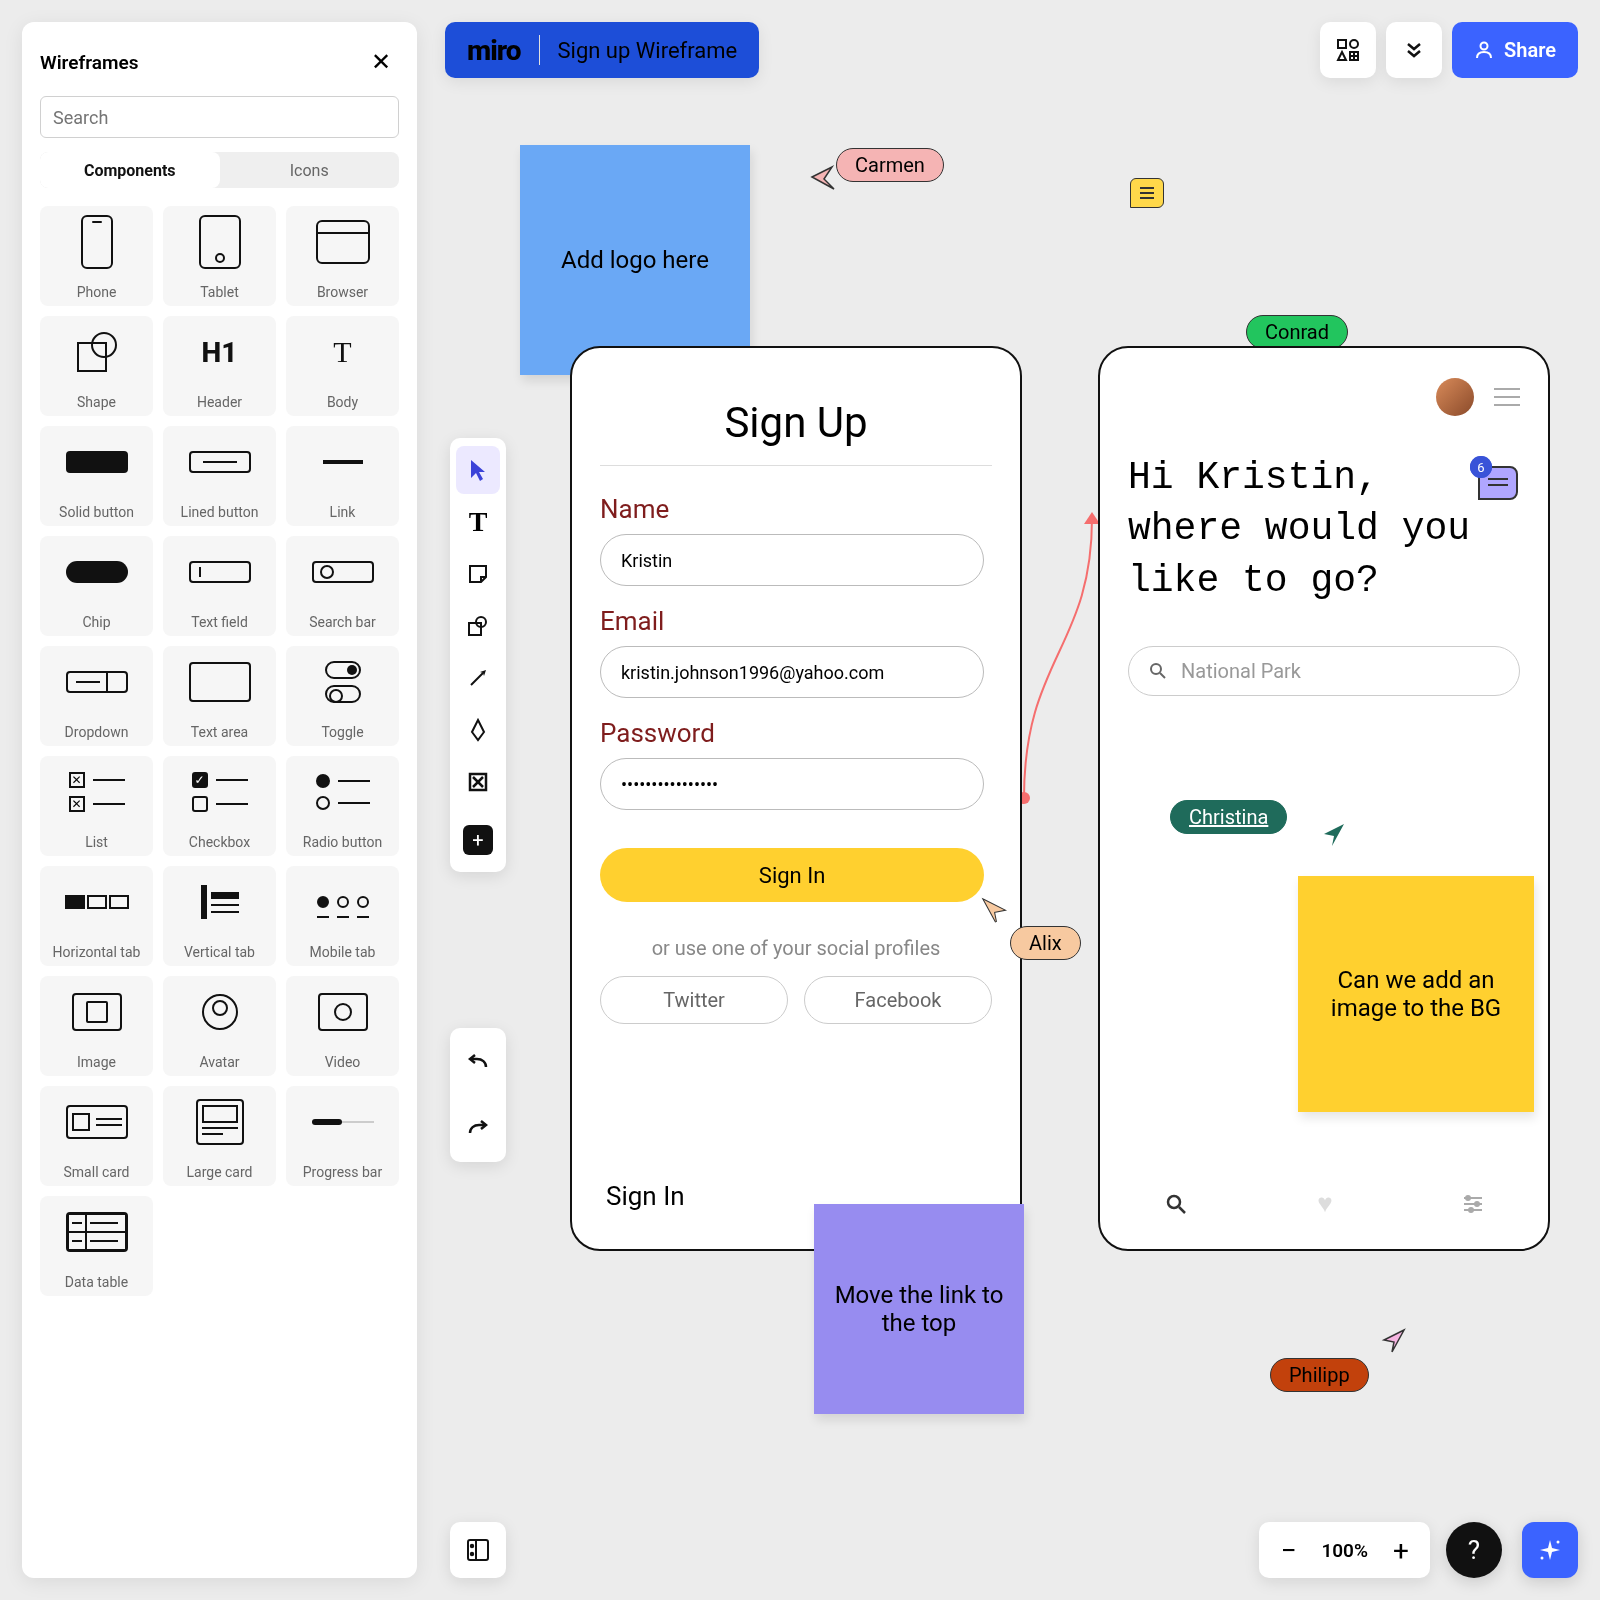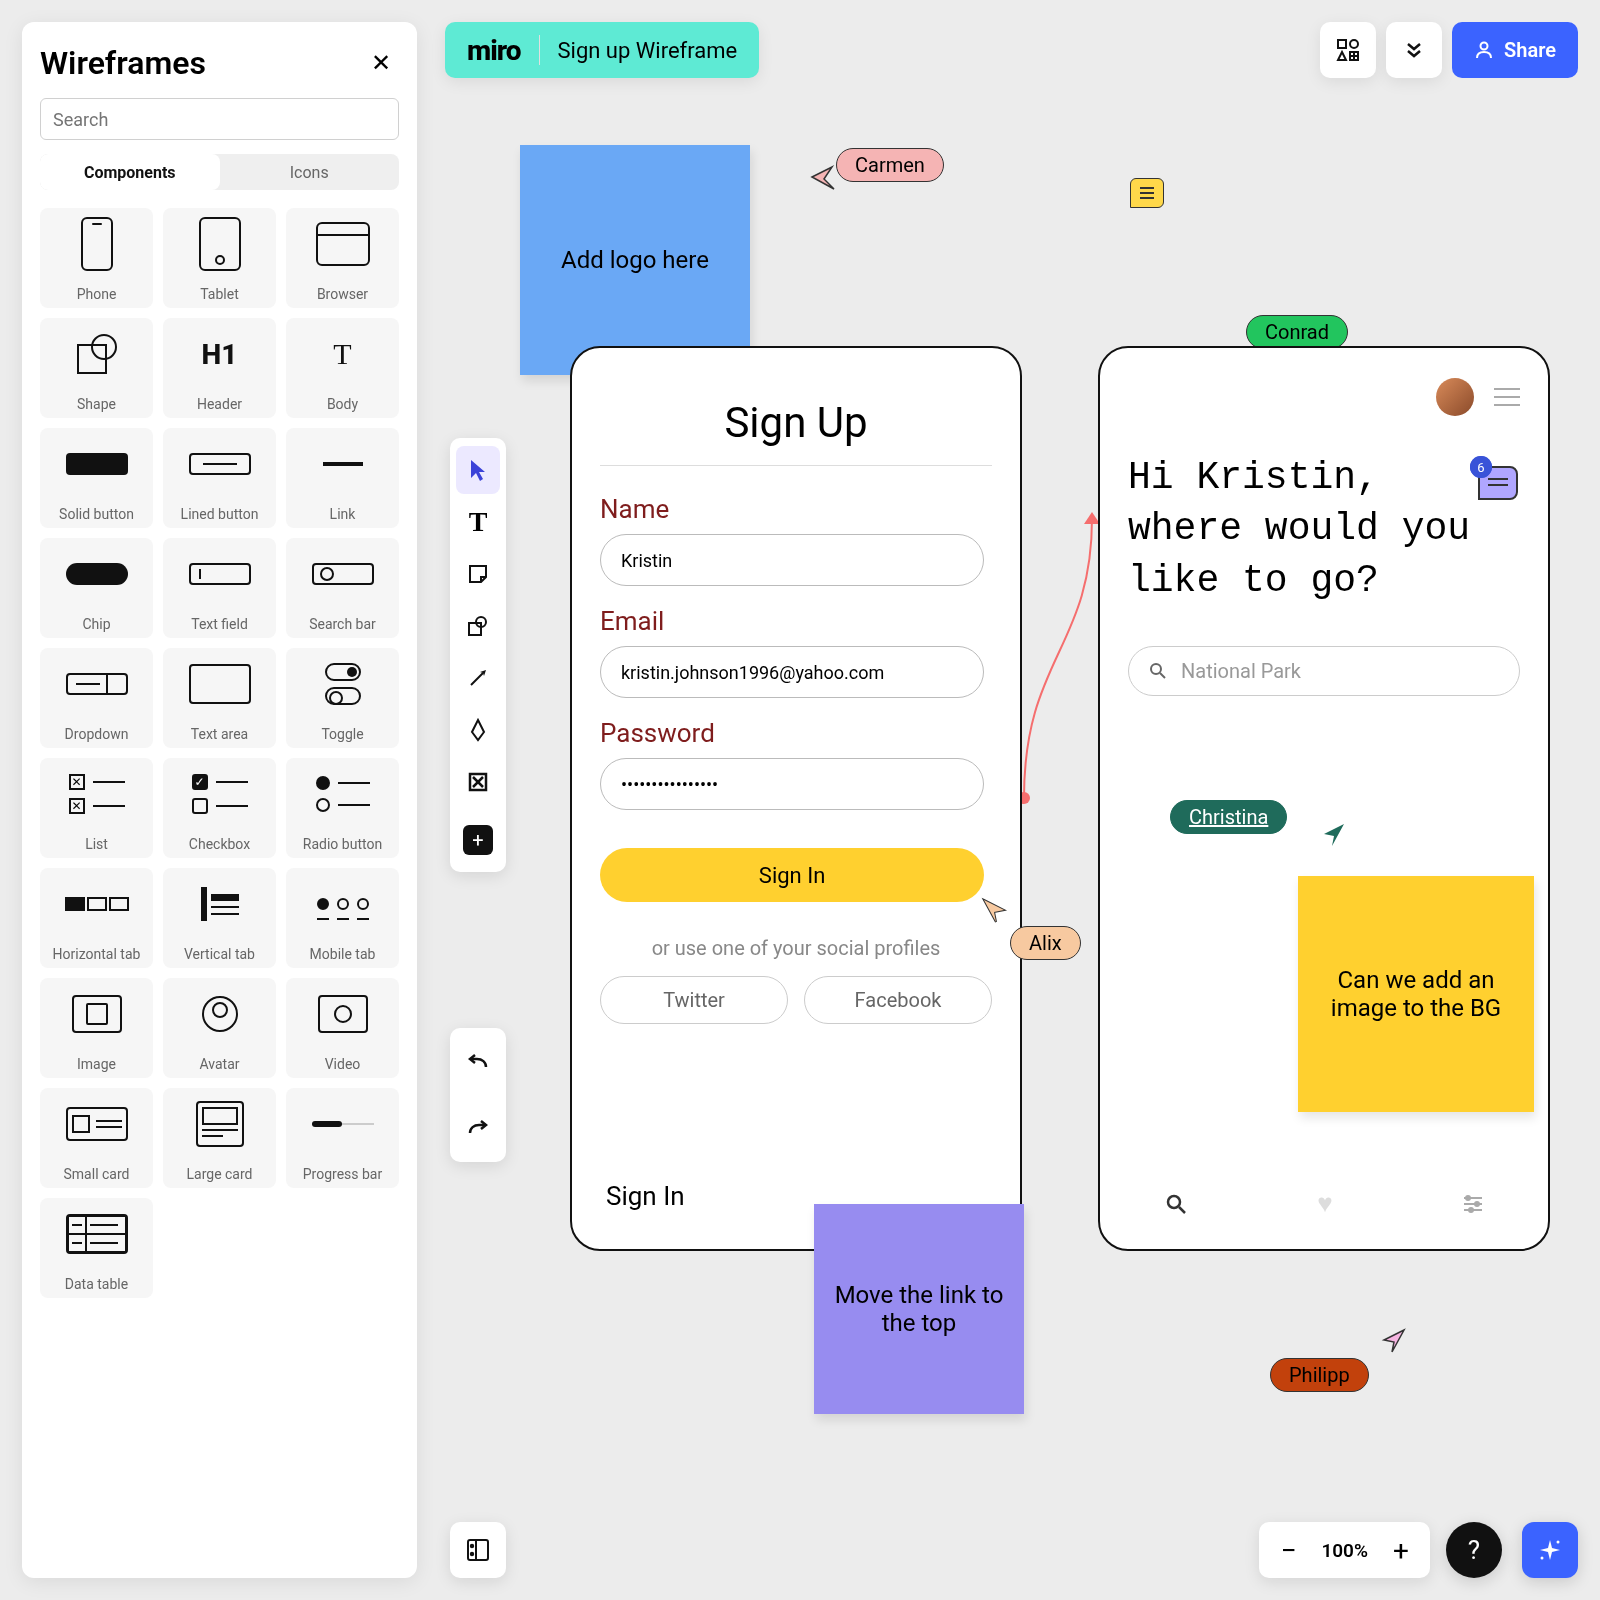--- a/index.html
+++ b/index.html
@@ -16,21 +16,21 @@
   *{box-sizing:border-box;font-family:-apple-system,BlinkMacSystemFont,"Segoe UI",Roboto,Helvetica,Arial,sans-serif;}
   body{margin:0;width:1600px;height:1600px;background:var(--bg);position:relative;overflow:hidden;}
 
   
   .side-panel{
     position:absolute;left:22px;top:22px;width:395px;height:1556px;
     background:var(--panel);border-radius:12px;box-shadow:0 4px 20px rgba(0,0,0,.08);
     padding:22px 18px;display:flex;flex-direction:column;
   }
   .panel-header{display:flex;align-items:center;justify-content:space-between;margin-bottom:16px;}
-  .panel-title{font-size:32px;font-weight:600;}
+  .panel-title{font-size:19px;font-weight:600;}
   .close-x{font-size:24px;cursor:pointer;padding:4px 8px;}
   .search-box{width:100%;height:42px;border:1px solid #d0d0d0;border-radius:6px;padding:0 12px;font-size:18px;color:#444;margin-bottom:14px;}
   .tab-row{display:flex;background:#efefef;border-radius:8px;height:36px;margin-bottom:18px;overflow:hidden;}
   .tab{flex:1;display:flex;align-items:center;justify-content:center;font-size:16px;color:#666;cursor:pointer;}
   .tab.active{background:#fff;font-weight:700;color:#111;border-radius:8px;}
   .grid{display:grid;grid-template-columns:repeat(3,1fr);gap:10px;overflow:auto;}
   .tile{background:#f6f6f6;border-radius:8px;height:100px;display:flex;flex-direction:column;align-items:center;justify-content:center;gap:6px;cursor:pointer;}
   .tile .glyph{flex:1;display:flex;align-items:center;justify-content:center;width:100%;}
   .tile .lbl{font-size:14px;color:#666;padding-bottom:6px;}
 
@@ -103,21 +103,21 @@
   .ph-smallcard .ls div{height:2px;background:#111;}
   .ph-largecard{width:48px;height:46px;border:2.5px solid #111;border-radius:4px;padding:4px;display:flex;flex-direction:column;gap:4px;}
   .ph-largecard .img{height:18px;border:2px solid #111;}
   .ph-largecard .l{height:2px;background:#111;}
   .ph-progress{width:62px;position:relative;}
   .ph-progress:before{content:"";display:block;width:62px;height:2px;background:#ccc;}
   .ph-progress:after{content:"";position:absolute;left:0;top:-2px;width:30px;height:6px;background:#111;border-radius:3px;}
   .ph-datatable{width:62px;height:40px;border:2.5px solid #111;border-radius:4px;display:grid;grid-template-columns:18px 1fr;grid-template-rows:1fr 1fr;}
   .ph-datatable div{border:1px solid #111;display:flex;align-items:center;justify-content:flex-start;padding-left:3px;}
   .ph-datatable div:after{content:"";width:80%;height:2px;background:#111;}
-  .doc-chip{background:#5eead4;border-radius:10px;height:56px;display:flex;align-items:center;padding:0 22px;box-shadow:0 4px 16px rgba(0,0,0,.08);gap:18px;}
+  .doc-chip{background:#1d4ed8;border-radius:10px;height:56px;display:flex;align-items:center;padding:0 22px;box-shadow:0 4px 16px rgba(0,0,0,.08);gap:18px;}
   .logo{font-weight:800;font-size:28px;letter-spacing:-1px;}
   .divider-v{width:1px;height:30px;background:#e0e0e0;}
   .doc-title{font-size:22px;}
   .top-right{position:absolute;right:22px;top:22px;display:flex;gap:10px;}
   .sq-btn{width:56px;height:56px;background:#fff;border-radius:10px;box-shadow:0 4px 16px rgba(0,0,0,.08);display:flex;align-items:center;justify-content:center;cursor:pointer;font-size:22px;}
   .share-btn{height:56px;background:var(--blue);color:#fff;border-radius:10px;display:flex;align-items:center;gap:10px;padding:0 22px;font-size:20px;font-weight:600;cursor:pointer;}
 
   
   .toolbar{position:absolute;left:450px;top:438px;width:56px;background:#fff;border-radius:10px;box-shadow:0 4px 16px rgba(0,0,0,.1);padding:8px 0;display:flex;flex-direction:column;align-items:center;gap:4px;}
   .tool{width:44px;height:48px;border-radius:8px;display:flex;align-items:center;justify-content:center;cursor:pointer;font-size:22px;}

